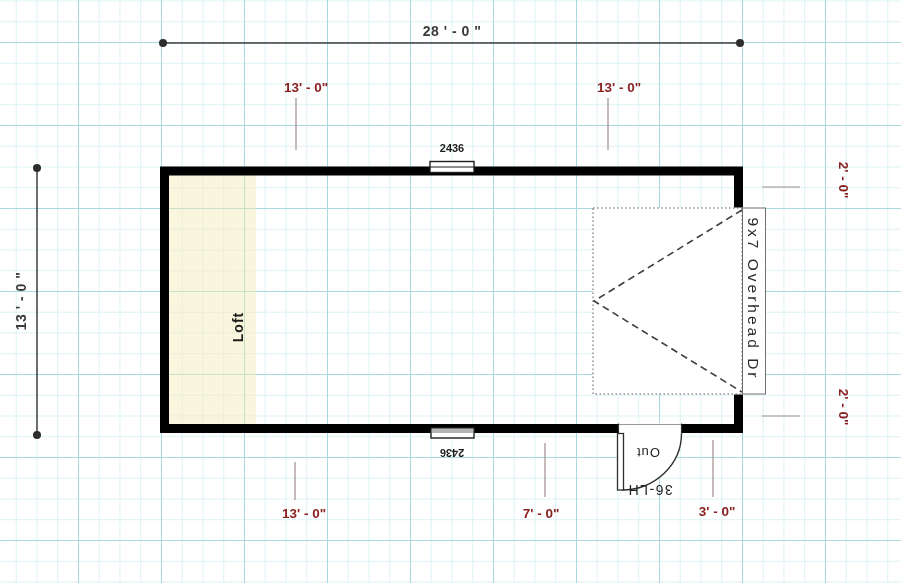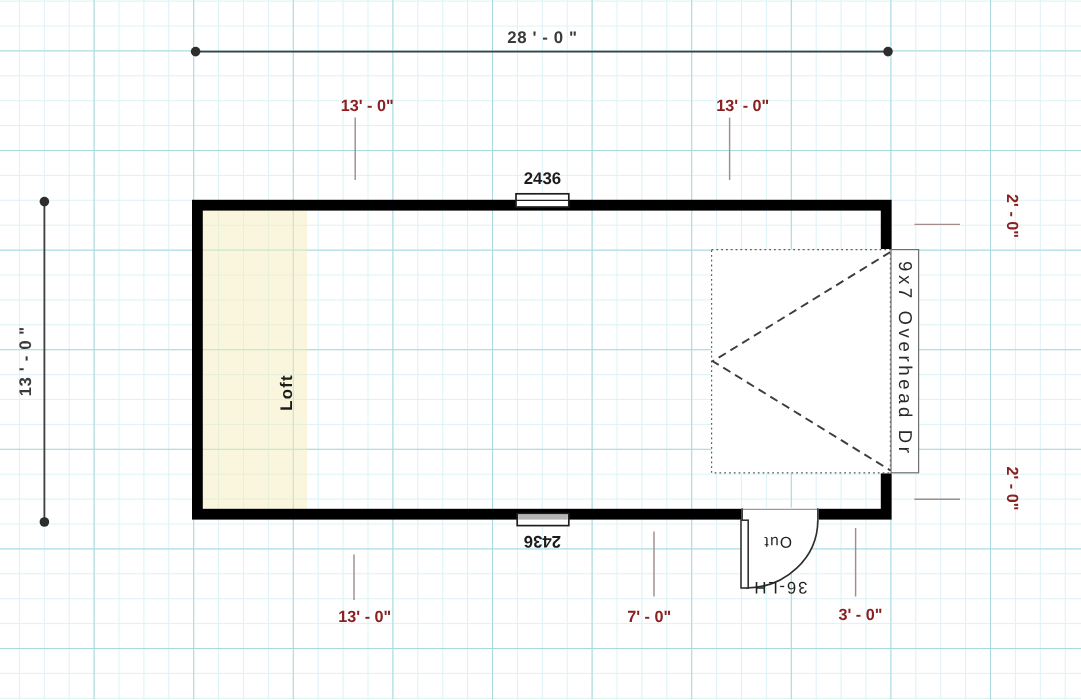--- a/index.html
+++ b/index.html
@@ -23,21 +23,21 @@
     position:absolute;
     white-space:nowrap;
     transform:translate(-50%,-50%);
     line-height:1;
   }
   .rot90{transform:translate(-50%,-50%) rotate(90deg);}
   .rot-90{transform:translate(-50%,-50%) rotate(-90deg);}
   .rot180{transform:translate(-50%,-50%) rotate(180deg);}
   .dim-main{font-size:14px;font-weight:bold;color:#3a3a3a;letter-spacing:0.5px;}
   .dim-red{font-size:13.5px;font-weight:bold;color:#8a2020;}
-  .obj-bold{font-size:14px;font-weight:bold;color:#1c1c1c;}
+  .obj-bold{font-size:11px;font-weight:bold;color:#1c1c1c;}
   .obj-reg{font-size:13.5px;font-weight:normal;color:#1f1f1f;}
   .loft-lbl{letter-spacing:1px;font-size:14px;}
   .overhead-lbl{font-size:15.5px;letter-spacing:3px;color:#2a2a2a;}
   .entry-lbl{font-size:14px;letter-spacing:1.5px;}
   .out-lbl{font-size:13px;letter-spacing:1px;}
 </style>
 </head>
 <body>
 
 <div class="canvas">

